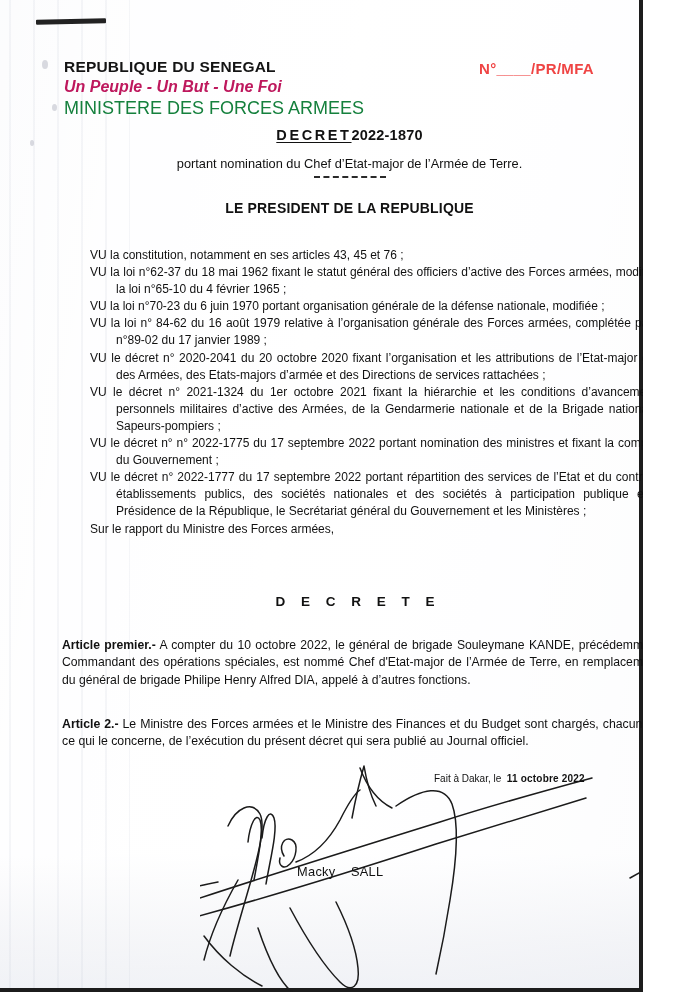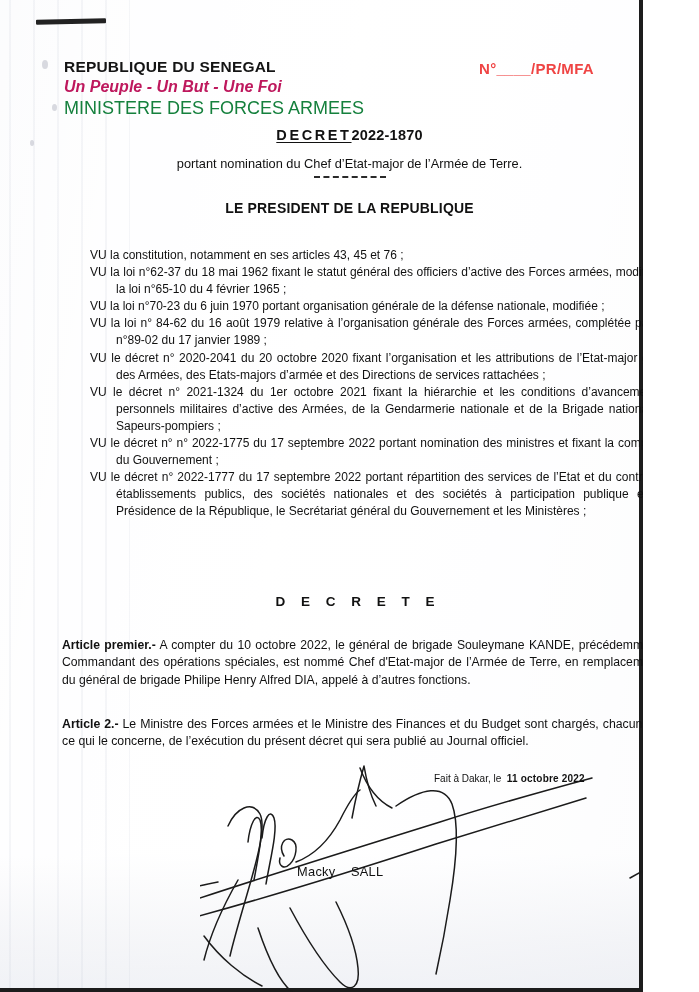--- a/index.html
+++ b/index.html
@@ -285,20 +285,21 @@
 
     <div class="clauses">
       <div class="clause">VU la constitution, notamment en ses articles 43, 45 et 76 ;</div>
       <div class="clause">VU la loi n°62-37 du 18 mai 1962 fixant le statut général des officiers d’active des Forces armées, modifiée par la loi n°65-10 du 4 février 1965 ;</div>
       <div class="clause">VU la loi n°70-23 du 6 juin 1970 portant organisation générale de la défense nationale, modifiée ;</div>
       <div class="clause">VU la loi n° 84-62 du 16 août 1979 relative à l’organisation générale des Forces armées, complétée par la loi n°89-02 du 17 janvier 1989 ;</div>
       <div class="clause">VU le décret n° 2020-2041 du 20 octobre 2020 fixant l’organisation et les attributions de l’Etat-major général des Armées, des Etats-majors d’armée et des Directions de services rattachées ;</div>
       <div class="clause">VU le décret n° 2021-1324 du 1er octobre 2021 fixant la hiérarchie et les conditions d’avancement des personnels militaires d’active des Armées, de la Gendarmerie nationale et de la Brigade nationale des Sapeurs-pompiers ;</div>
       <div class="clause">VU le décret n° n° 2022-1775 du 17 septembre 2022 portant nomination des ministres et fixant la composition du Gouvernement ;</div>
       <div class="clause">VU le décret n° 2022-1777 du 17 septembre 2022 portant répartition des services de l’Etat et du contrôle des établissements publics, des sociétés nationales et des sociétés à participation publique entre la Présidence de la République, le Secrétariat général du Gouvernement et les Ministères ;</div>
+      <div class="clause flat">Sur le rapport du Ministre des Forces armées,</div>
     </div>
 
     <div class="decrete">D E C R E T E</div>
 
     <div class="article article-1">
       <span class="art-label">Article premier.-</span><span> A compter du 10 octobre 2022, le général de brigade Souleymane KANDE, précédemment Commandant des opérations spéciales, est nommé Chef d'Etat-major de l’Armée de Terre, en remplacement du général de brigade Philipe Henry Alfred DIA, appelé à d’autres fonctions.</span>
     </div>
 
     <div class="article article-2">
       <span class="art-label">Article 2.-</span><span> Le Ministre des Forces armées et le Ministre des Finances et du Budget sont chargés, chacun en ce qui le concerne, de l’exécution du présent décret qui sera publié au Journal officiel.</span>

